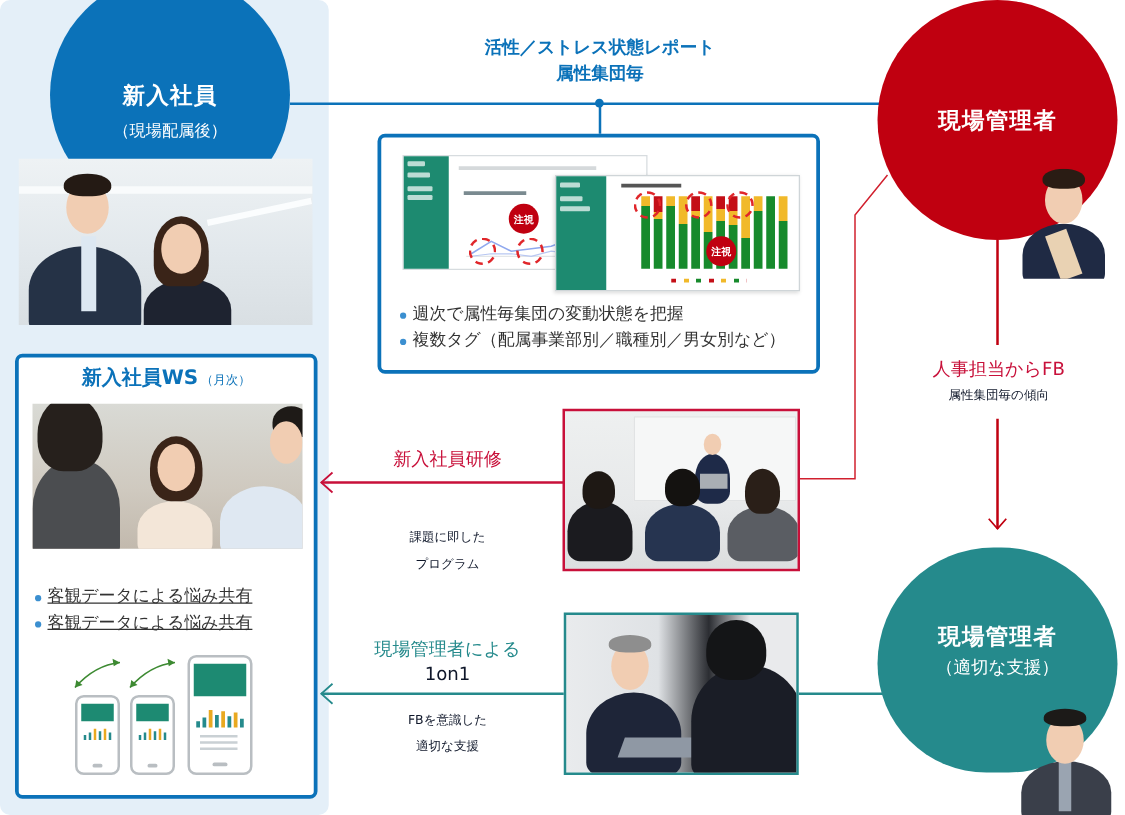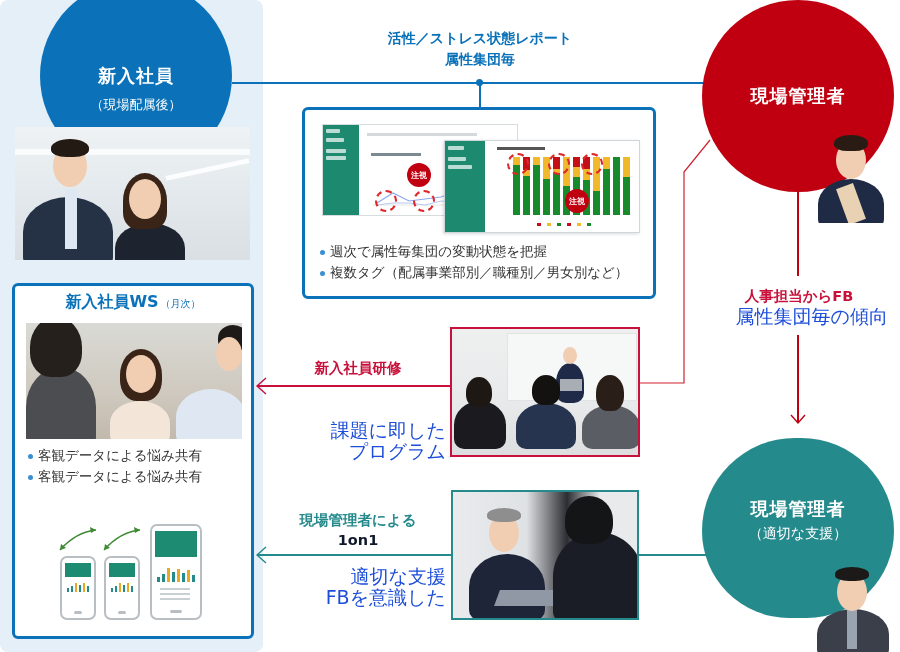--- a/index.html
+++ b/index.html
@@ -46,31 +46,31 @@
   .bullet-list { list-style: none; font-size: 13.5px; color: #333; line-height: 21px; }
   .bullet-list li { position: relative; padding-left: 12px; }
   .bullet-list li::before { content: ""; position: absolute; left: 2px; top: 9px; width: 5px; height: 5px; border-radius: 50%; background: #3b8fd0; }
   .report-bullets { left: 318px; top: 241px; width: 332px; }
 
   
   .ws-box { left: 12px; top: 283px; width: 242px; height: 356px; border: 3px solid #0b72b9; border-radius: 6px; background: #fff; }
   .ws-title { left: 12px; top: 292px; width: 242px; text-align: center; color: #0b72b9; font-weight: bold; font-size: 16px; }
   .ws-title .sub { font-size: 10px; font-weight: normal; color: #0b72b9; margin-left: 2px; }
   .photo-ws { left: 26px; top: 323px; width: 216px; height: 116px; background: linear-gradient(180deg,#d9dad5 0%, #cfc9bf 60%, #c2b9ad 100%); }
-  .ws-bullets { left: 26px; top: 445px; width: 226px; font-size: 13.5px; }
+  .ws-bullets { left: 26px; top: 467px; width: 226px; font-size: 13.5px; text-decoration: underline; }
 
   
   .phone { position: absolute; border: 2px solid #b9bec2; border-radius: 7px; background: #fff; }
   .phone .scr-top { position: absolute; left: 3px; right: 3px; top: 5px; background: #1d8a72; }
   .phone .btn { position: absolute; left: 50%; transform: translateX(-50%); height: 3px; background: #b9bec2; border-radius: 2px; }
   .pbar { position: absolute; bottom: 0; }
 
   
-  .flow-title { text-align: center; font-weight: bold; font-size: 14.5px; line-height: 20px; }
-  .flow-sub { text-align: right; font-size: 19px; color: #1d4ed8; line-height: 21px; }
+  .flow-title { text-align: center; font-weight: normal; font-size: 14.5px; line-height: 20px; }
+  .flow-sub { text-align: center; font-size: 10px; color: #0f172a; line-height: 21px; }
 
   .photo-training { left: 450px; top: 327px; width: 190px; height: 130px; border: 2px solid #c8103a; background: linear-gradient(180deg,#eef0f0 0%, #e7e9ea 60%, #dcdedf 100%); }
   .photo-oneonone { left: 451px; top: 490px; width: 188px; height: 130px; border: 2px solid #258a8c; background: linear-gradient(90deg,#e9ebed 0%, #dfe2e5 40%, #2b2d32 62%, #e9eaec 80%); }
 </style>
 </head>
 <body>
 
 <div class="abs left-panel"></div>
 
 <div class="line" style="left:232px; top:82px; width:480px; height:1.5px; background:#0b72b9;"></div>
@@ -275,22 +275,22 @@
 <div class="line" style="left:257px; top:554px; width:194px; height:1.5px; background:#258a8c;"></div>
 <div class="line" style="left:639px; top:554px; width:70px; height:1.5px; background:#258a8c;"></div>
 <svg class="abs" style="left:254px; top:546px;" width="14" height="18">
   <polyline points="12,1 3,9 12,17" fill="none" stroke="#258a8c" stroke-width="1.4"></polyline>
 </svg>
 <div class="abs" style="left:270px; top:510px; width:176px;">
   <div class="flow-title" style="color:#258a8c;">現場管理者による</div>
   <div class="flow-title" style="color:#0f172a;">1on1</div>
 </div>
 <div class="abs" style="left:270px; top:566px; width:176px;">
+  <div class="flow-sub">FBを意識した</div>
   <div class="flow-sub">適切な支援</div>
-  <div class="flow-sub">FBを意識した</div>
 </div>
 <div class="abs photo photo-oneonone">
   <div class="person" style="left:16px; top:62px; width:76px; height:66px; background:#1e2538;"></div>
   <div class="head" style="left:36px; top:22px; width:30px; height:38px;"></div>
   <div class="hair" style="left:34px; top:16px; width:34px; height:14px; background:#8e8e8e;"></div>
   <div style="position:absolute; left:44px; top:98px; width:70px; height:16px; background:#8f98a4; transform:skewX(-20deg);"></div>
   <div class="person" style="left:100px; top:40px; width:90px; height:90px; background:#1a1d26;"></div>
   <div class="hair" style="left:112px; top:4px; width:48px; height:48px; background:#141517;"></div>
 </div>
 

